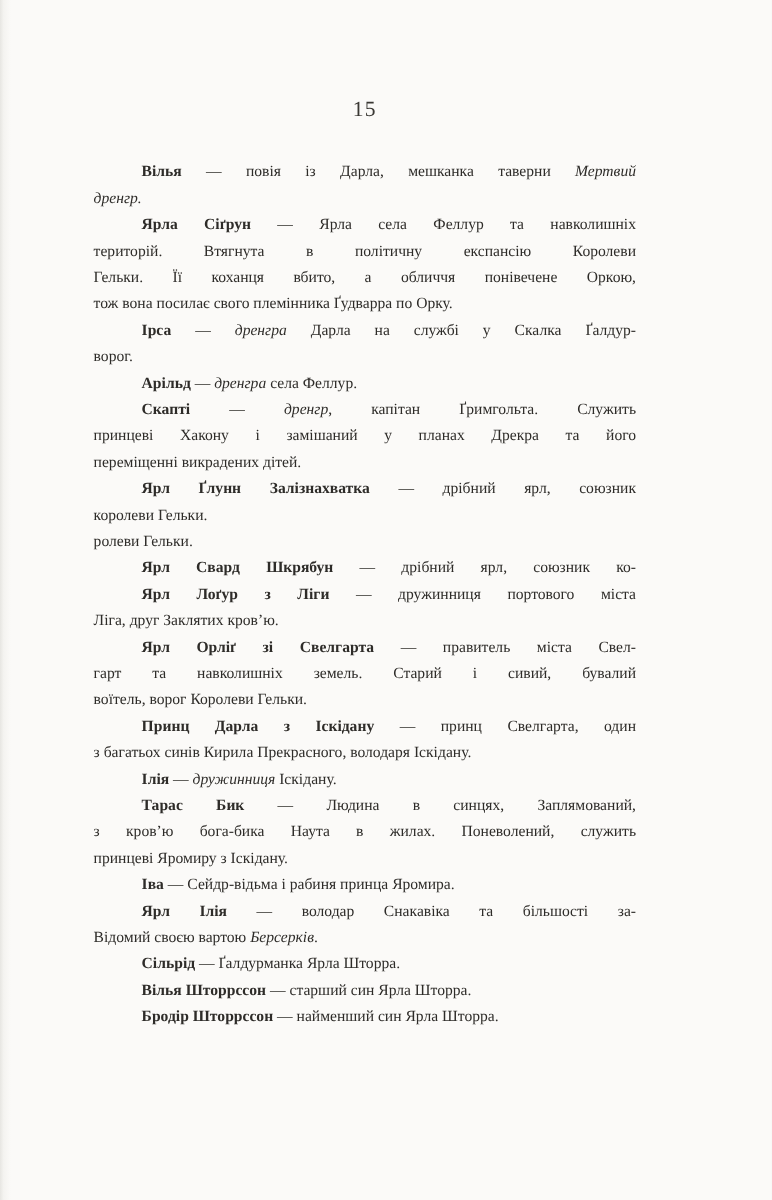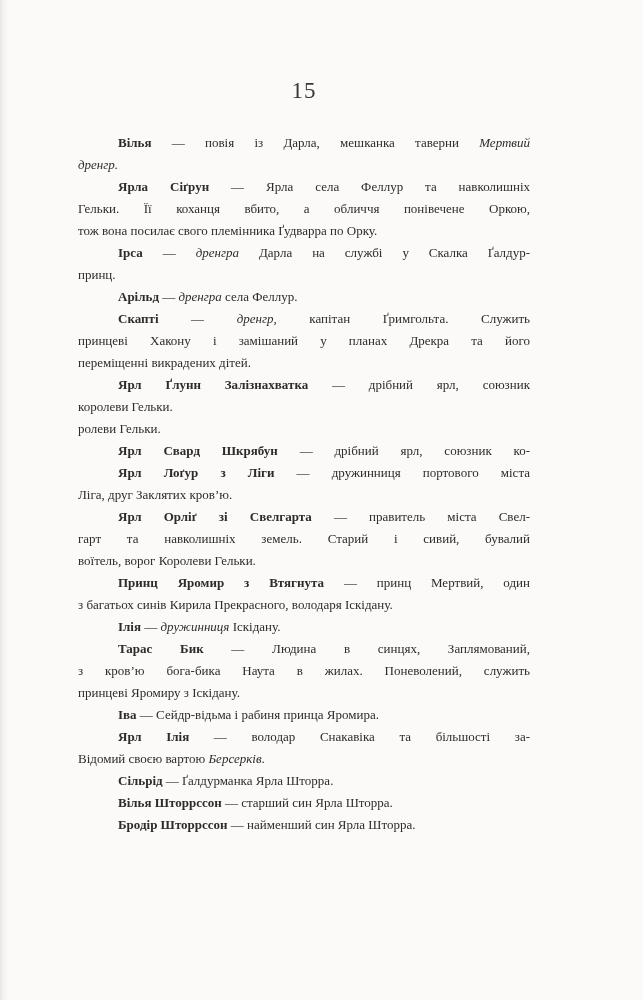--- a/index.html
+++ b/index.html
@@ -15,21 +15,21 @@
     color: #2e2c29;
     background: linear-gradient(90deg, #e7e6e2 0px, #f4f3f0 3px, #fbfaf8 9px, #fbfaf8 100%);
     overflow: hidden;
   }
   .pagenum {
     position: absolute;
     top: 81px;
     left: 78px;
     width: 452px;
     text-align: center;
-    font-size: 23px;
+    font-size: 18px;
     line-height: 20px;
     letter-spacing: 1px;
     color: #3a3834;
   }
   .content {
     position: absolute;
     top: 132px;
     left: 78px;
     width: 452px;
     font-size: 13px;
@@ -51,26 +51,27 @@
 
 <div class="page">
   <div class="pagenum">15</div>
   <div class="content">
       <div class="entry">
         <div class="line indent"><span class="b">Вілья</span><span> — повія із Дарла, мешканка таверни </span><span class="i">Мертвий</span></div>
         <div class="line last"><span class="i">дренгр.</span></div>
       </div>
       <div class="entry">
         <div class="line indent"><span class="b">Ярла Сіґрун</span><span> — Ярла села Феллур та навколишніх</span></div>
+        <div class="line"><span>територій. Втягнута в політичну експансію Королеви</span></div>
         <div class="line"><span>Гельки. Її коханця вбито, а обличчя понівечене Оркою,</span></div>
         <div class="line last"><span>тож вона посилає свого племінника Ґудварра по Орку.</span></div>
       </div>
       <div class="entry">
         <div class="line indent"><span class="b">Ірса</span><span> — </span><span class="i">дренгра</span><span> Дарла на службі у Скалка Ґалдур-</span></div>
-        <div class="line last"><span>принц.</span></div>
+        <div class="line last"><span>ворог.</span></div>
       </div>
       <div class="entry">
         <div class="line indent last"><span class="b">Арільд</span><span> — </span><span class="i">дренгра</span><span> села Феллур.</span></div>
       </div>
       <div class="entry">
         <div class="line indent"><span class="b">Скапті</span><span> — </span><span class="i">дренгр</span><span>, капітан Ґримгольта. Служить</span></div>
         <div class="line"><span>принцеві Хакону і замішаний у планах Дрекра та його</span></div>
         <div class="line last"><span>переміщенні викрадених дітей.</span></div>
       </div>
       <div class="entry">
@@ -84,21 +85,21 @@
       <div class="entry">
         <div class="line indent"><span class="b">Ярл Лоґур з Ліги</span><span> — дружинниця портового міста</span></div>
         <div class="line last"><span>Ліга, друг Заклятих кров’ю.</span></div>
       </div>
       <div class="entry">
         <div class="line indent"><span class="b">Ярл Орліґ зі Свелгарта</span><span> — правитель міста Свел-</span></div>
         <div class="line"><span>гарт та навколишніх земель. Старий і сивий, бувалий</span></div>
         <div class="line last"><span>воїтель, ворог Королеви Гельки.</span></div>
       </div>
       <div class="entry">
-        <div class="line indent"><span class="b">Принц Яромир з Втягнута</span><span> — принц Мертвий, один</span></div>
+        <div class="line indent"><span class="b">Принц Дарла з Іскідану</span><span> — принц Свелгарта, один</span></div>
         <div class="line last"><span>з багатьох синів Кирила Прекрасного, володаря Іскідану.</span></div>
       </div>
       <div class="entry">
         <div class="line indent last"><span class="b">Ілія</span><span> — </span><span class="i">дружинниця</span><span> Іскідану.</span></div>
       </div>
       <div class="entry">
         <div class="line indent"><span class="b">Тарас Бик</span><span> — Людина в синцях, Заплямований,</span></div>
         <div class="line"><span>з кров’ю бога-бика Наута в жилах. Поневолений, служить</span></div>
         <div class="line last"><span>принцеві Яромиру з Іскідану.</span></div>
       </div>

